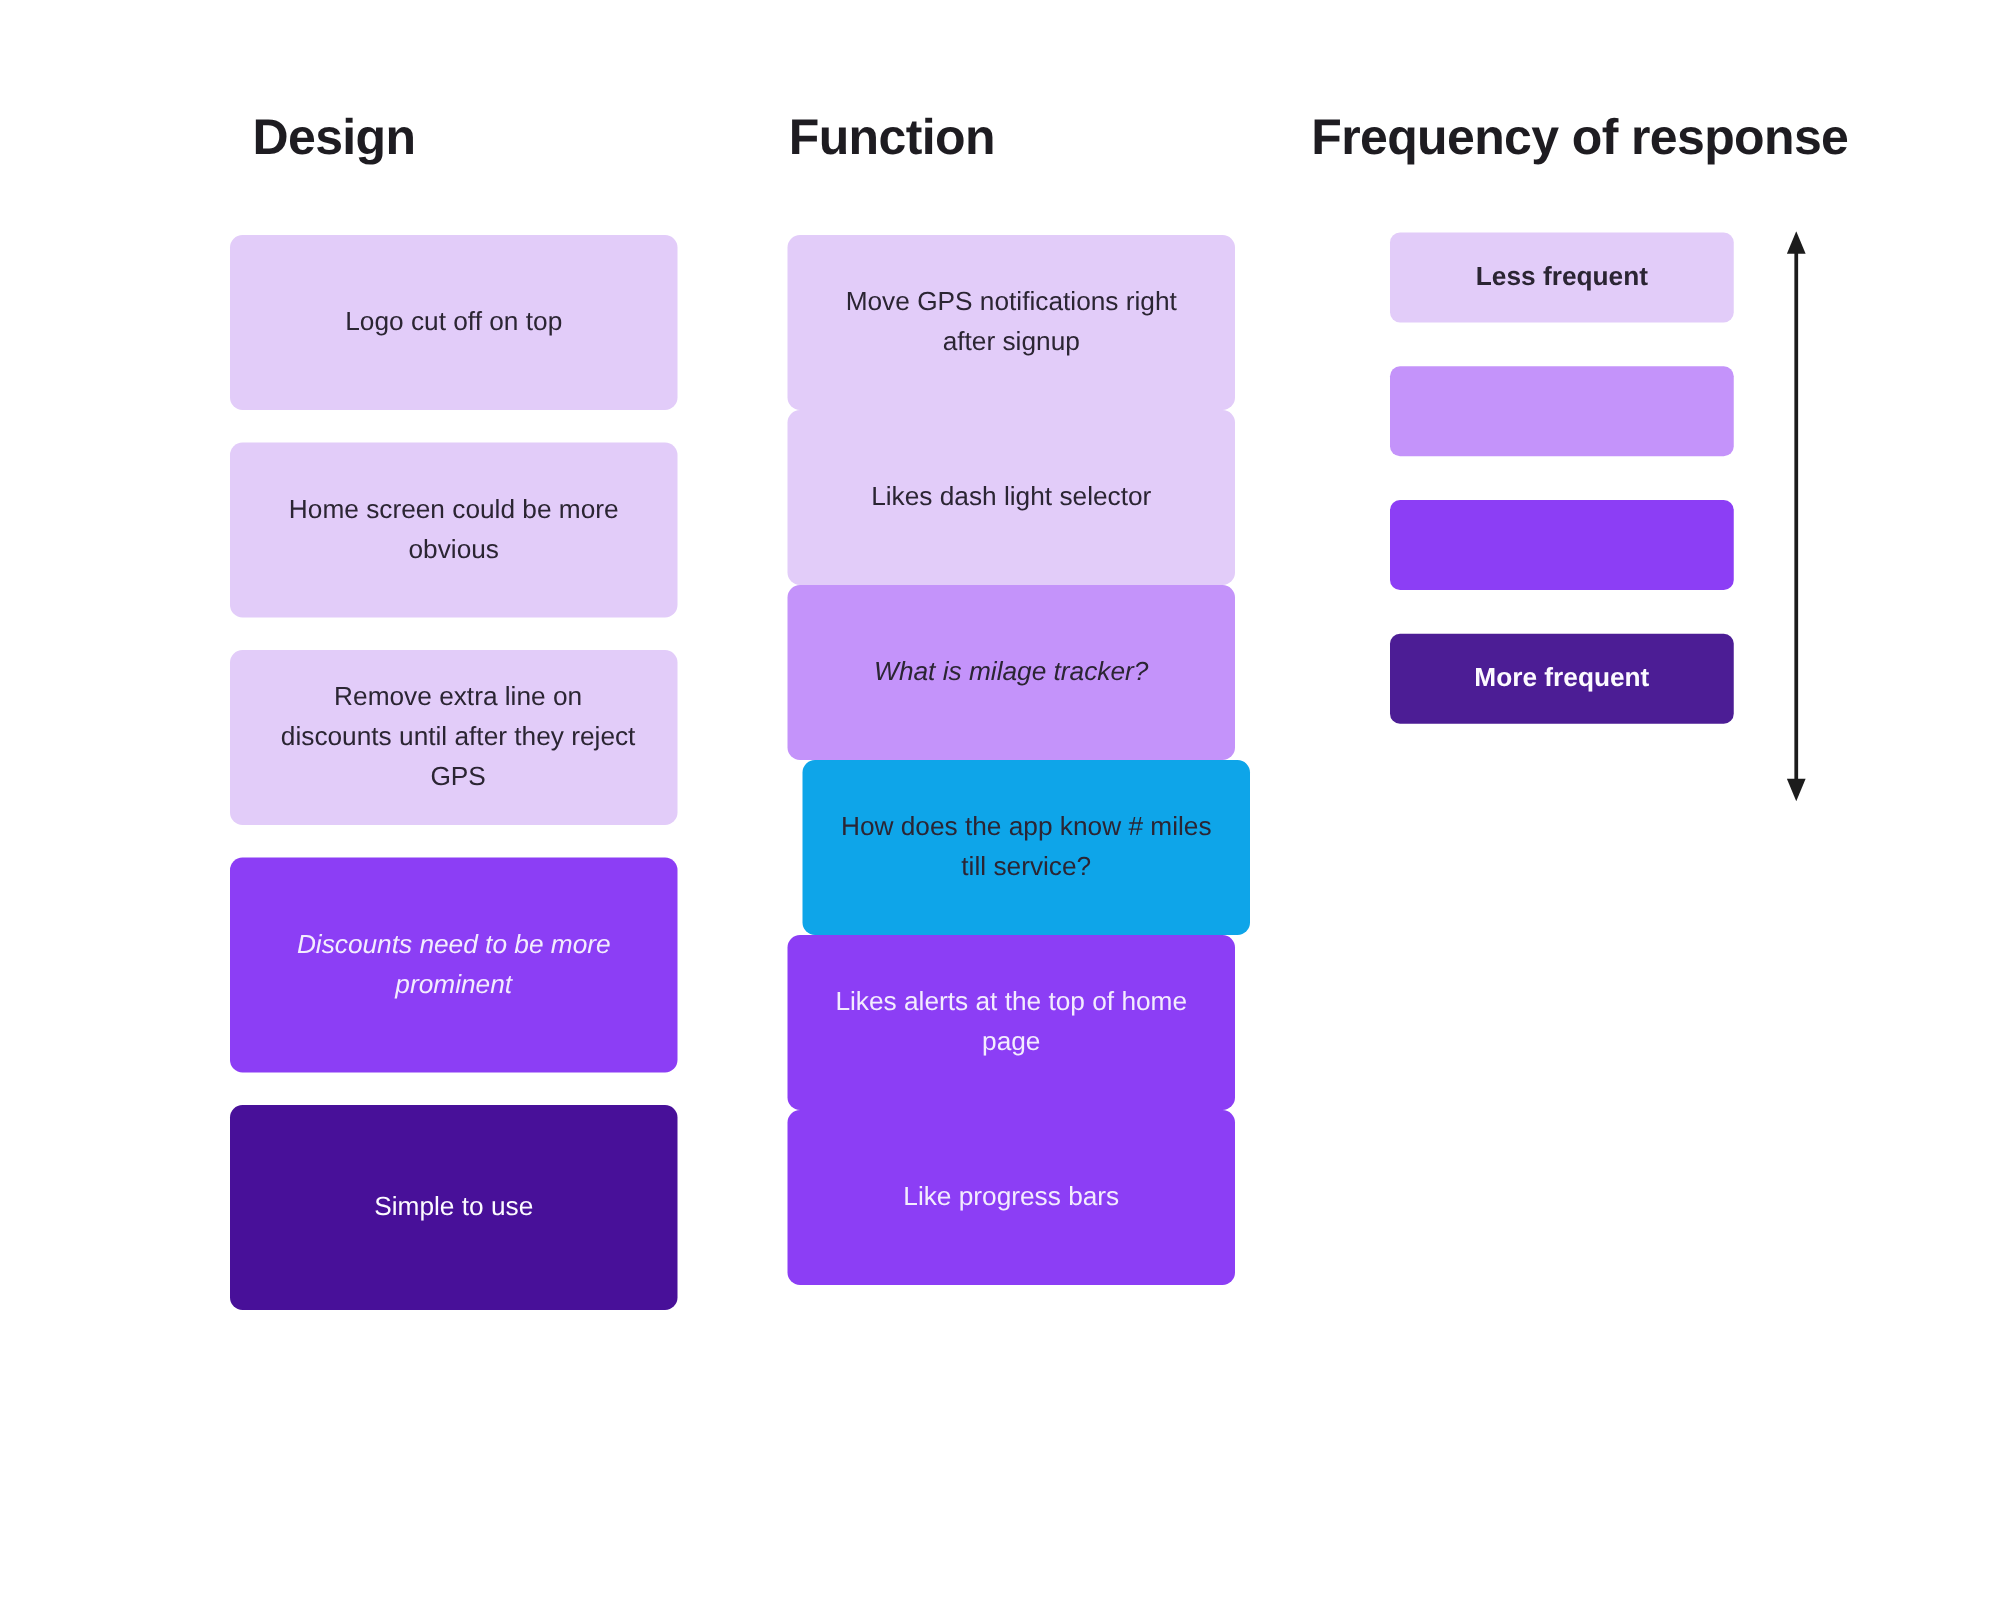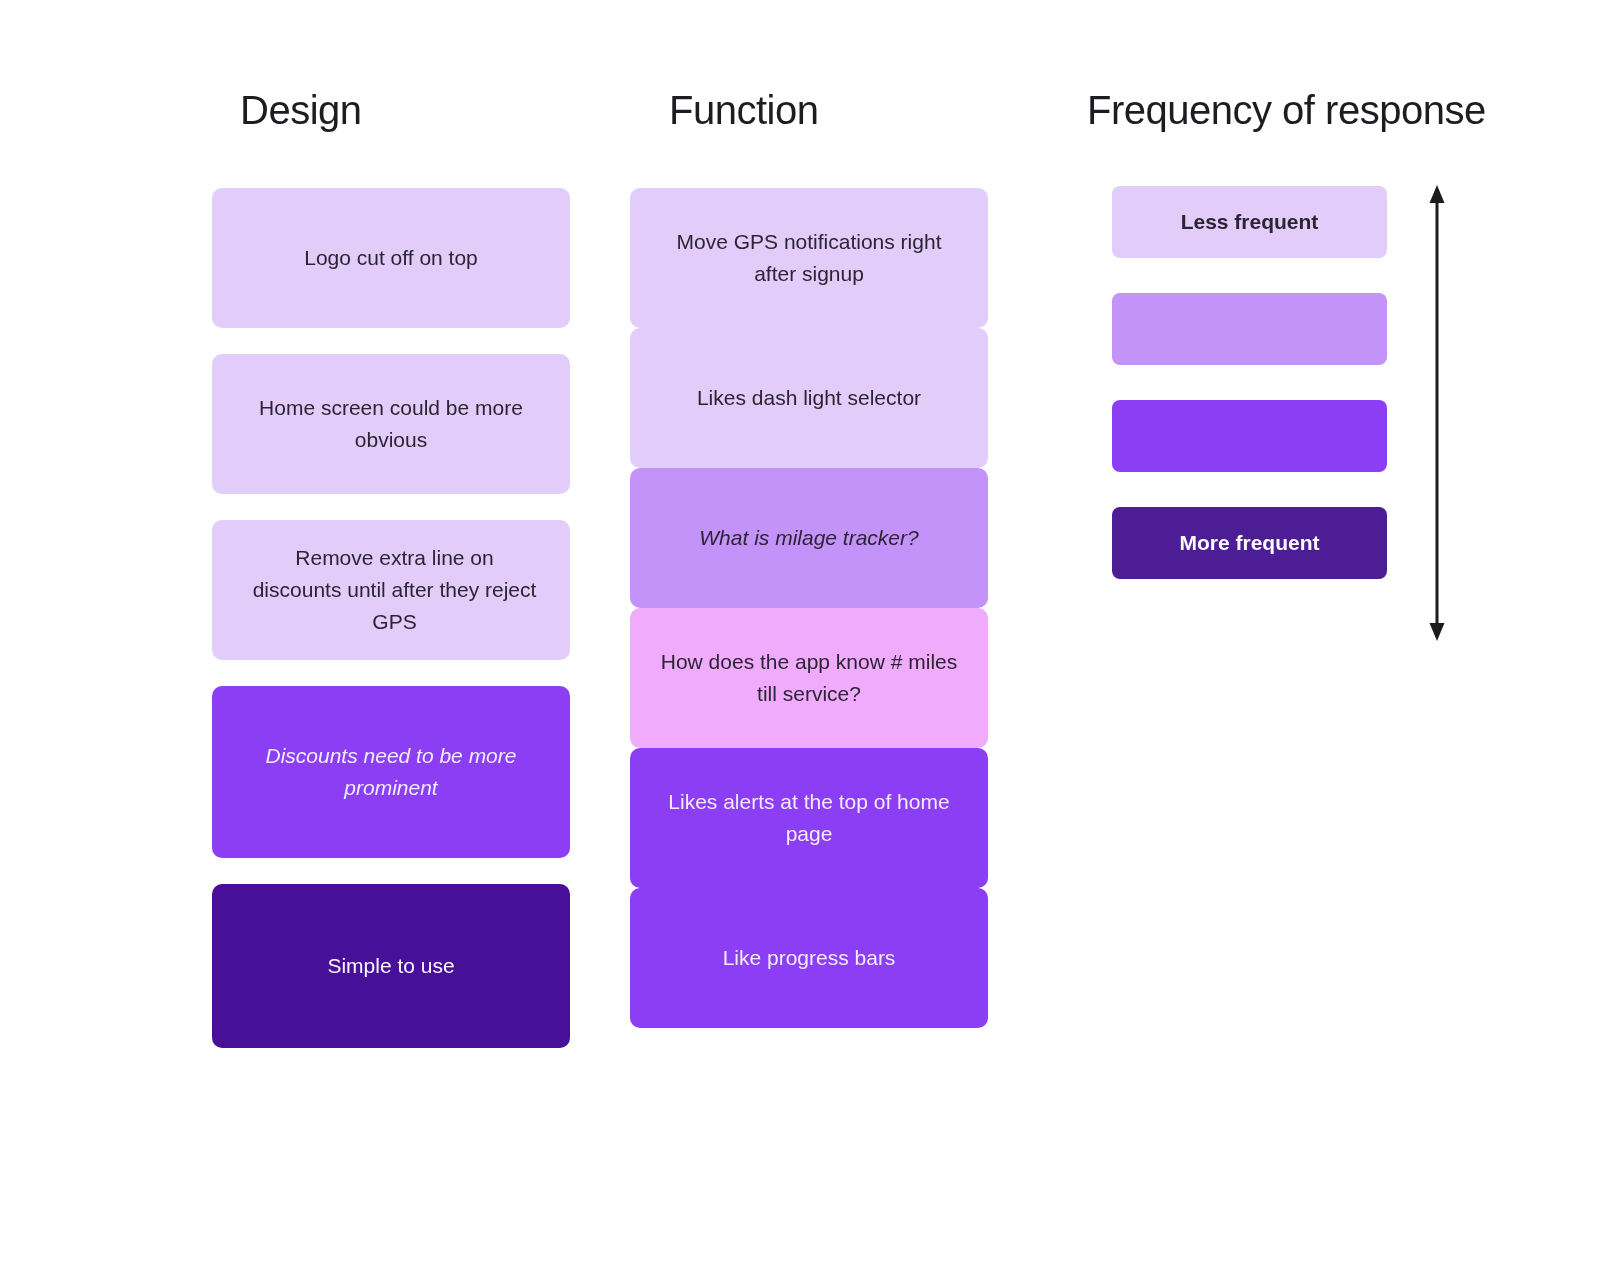--- a/index.html
+++ b/index.html
@@ -9,36 +9,35 @@
     position: relative;
     background: #ffffff;
     font-family: "Liberation Sans", "DejaVu Sans", sans-serif;
     overflow: hidden;
   }
 
   .col-title {
     position: absolute;
     top: 88px;
     font-size: 40px;
-    font-weight: 400;
+    font-weight: 700;
     color: #1e1c21;
     letter-spacing: -0.5px;
     white-space: nowrap;
-    margin-left: 38px;
   }
   .title-design    { left: 202px; }
   .title-function  { left: 631px; }
   .title-frequency { left: 1049px; }
 
   .note-column {
     position: absolute;
     display: flex;
     flex-direction: column;
   }
-  .col-design    { left: 212px;  top: 188px; width: 358px; gap: 26px; }
+  .col-design    { left: 184px;  top: 188px; width: 358px; gap: 26px; }
   .col-function  { left: 630px;  top: 188px; width: 358px; }
   .col-frequency { left: 1112px; top: 186px; width: 275px; gap: 35px; }
 
   .note {
     box-sizing: border-box;
     width: 100%;
     border-radius: 10px;
     display: flex;
     align-items: center;
     justify-content: center;
@@ -96,21 +95,21 @@
 <div class="note-column col-function">
   <div class="note h140" style="background: rgb(226, 204, 249); color: rgb(43, 37, 51);">
     <span>Move GPS notifications right after signup</span>
   </div>
   <div class="note h140" style="background: rgb(226, 204, 249); color: rgb(43, 37, 51);">
     <span>Likes dash light selector</span>
   </div>
   <div class="note h140" style="background: rgb(196, 147, 250); color: rgb(43, 37, 51); font-style: italic;">
     <span>What is milage tracker?</span>
   </div>
-  <div class="note h140" style="background: #f0abfc; color: rgb(43, 37, 51);">
+  <div class="note h140" style="background: #0ea5e9; color: rgb(43, 37, 51); margin-left: 12px;">
     <span>How does the app know # miles till service?</span>
   </div>
   <div class="note h140" style="background: rgb(140, 62, 245); color: rgb(243, 236, 254);">
     <span>Likes alerts at the top of home page</span>
   </div>
   <div class="note h140" style="background: rgb(140, 62, 245); color: rgb(243, 236, 254);">
     <span>Like progress bars</span>
   </div>
 </div>
 

